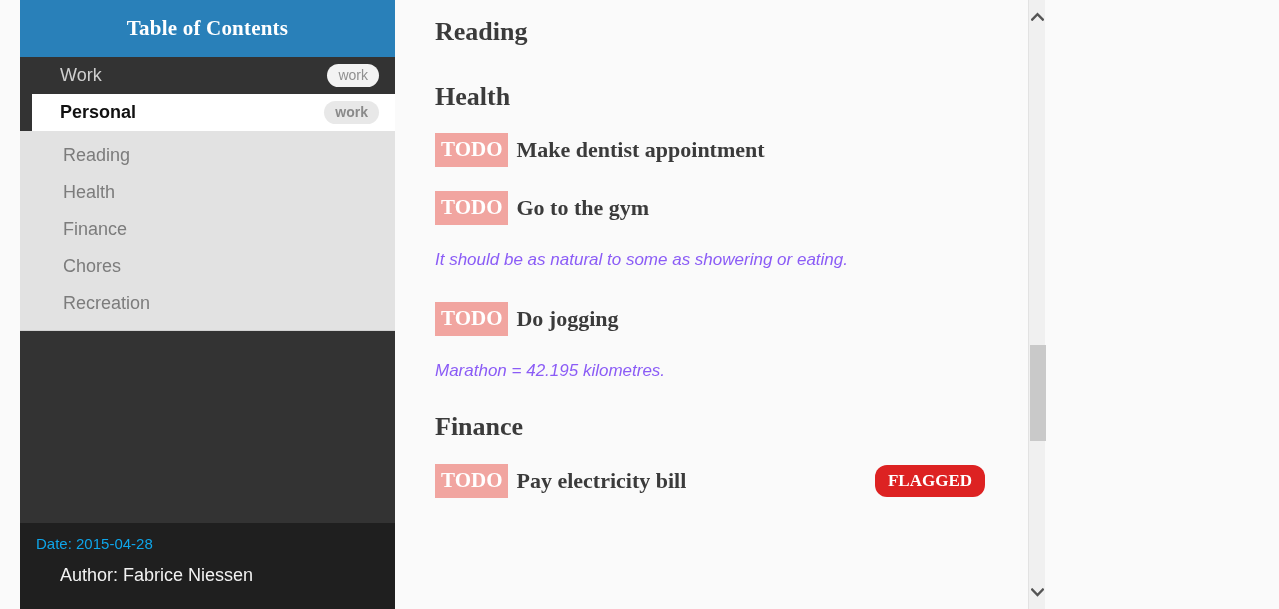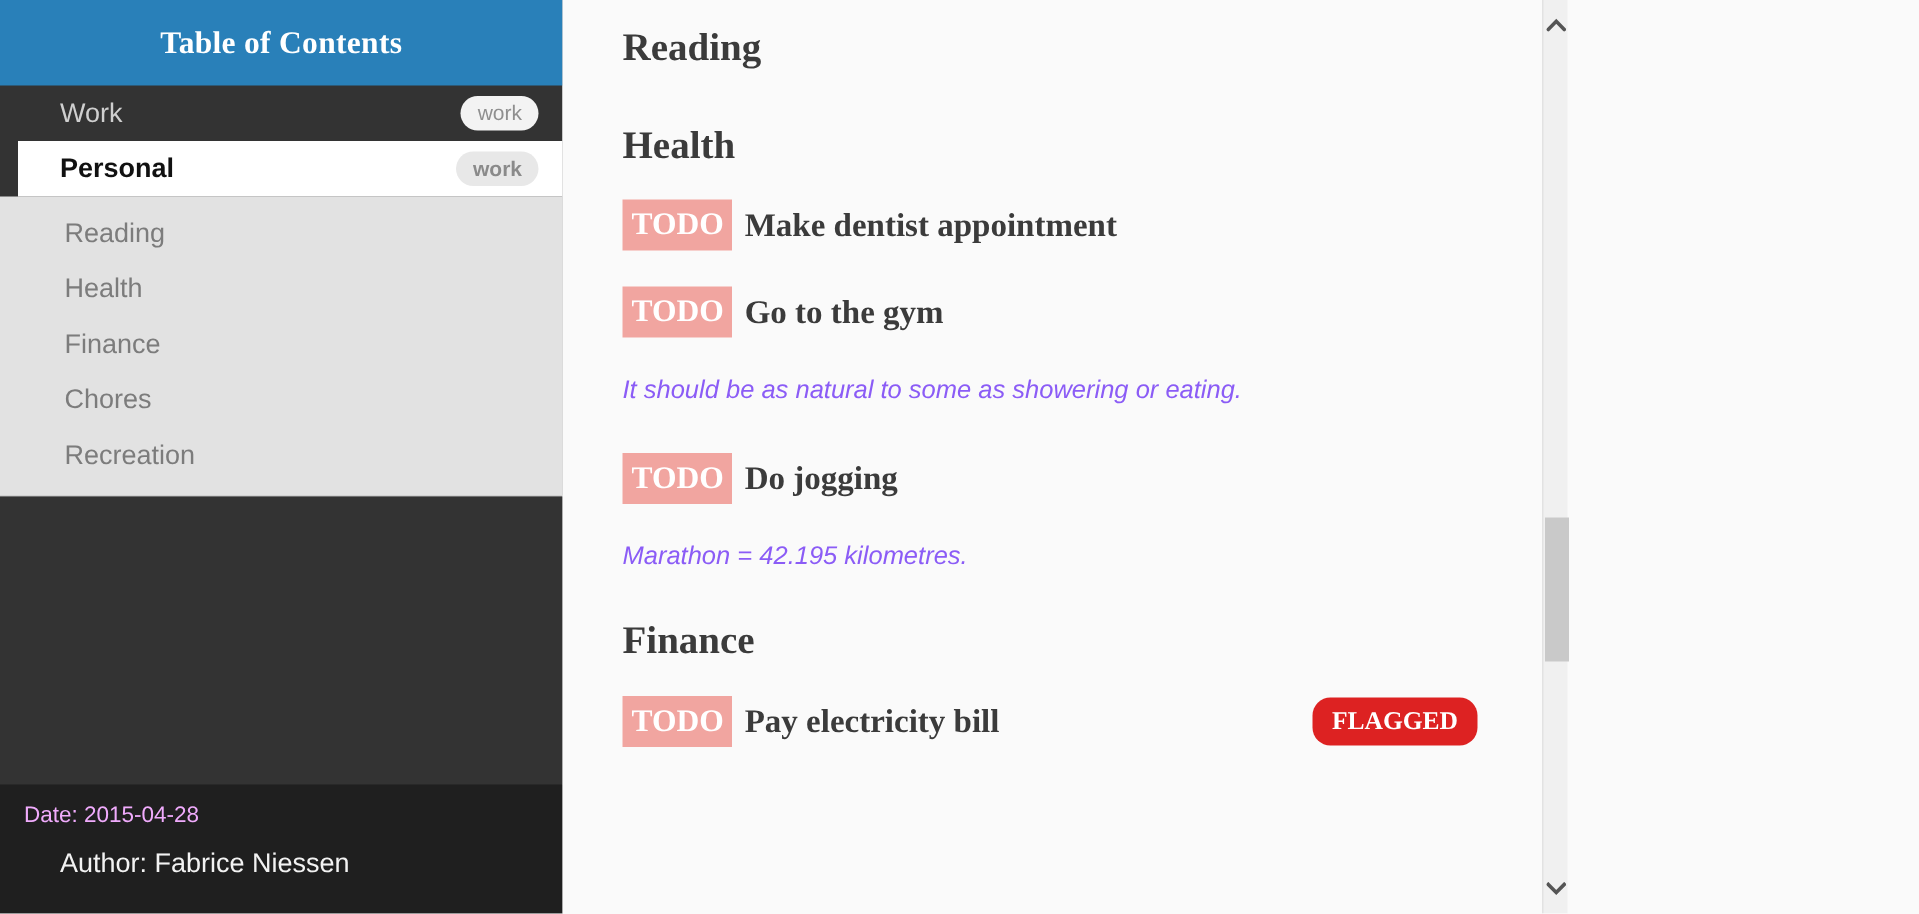--- a/index.html
+++ b/index.html
@@ -10,20 +10,21 @@
     overflow: hidden;
     background: #fafafa;
     font-family: "Liberation Sans", sans-serif;
   }
 
   #app {
     position: relative;
     width: 1045px;
     height: 609px;
     display: flex;
+    padding-left: 20px;
   }
 
   
   #sidebar {
     position: relative;
     width: 375px;
     height: 609px;
     background: #333333;
     flex: 0 0 375px;
     display: flex;
@@ -88,21 +89,21 @@
   }
 
   #sidebar-spacer { flex: 1 1 auto; background: #333333; }
 
   #sidebar-footer {
     background: #1f1f1f;
     padding: 10px 0 16px 16px;
     height: 86px;
   }
   #doc-date {
-    color: #f0abfc;
+    color: #0ea5e9;
     font-size: 15px;
     margin-bottom: 9px;
     line-height: 1.4;
   }
   #doc-author {
     color: #f2f2f2;
     font-size: 18px;
     line-height: 1.4;
     margin-left: 24px;
   }

